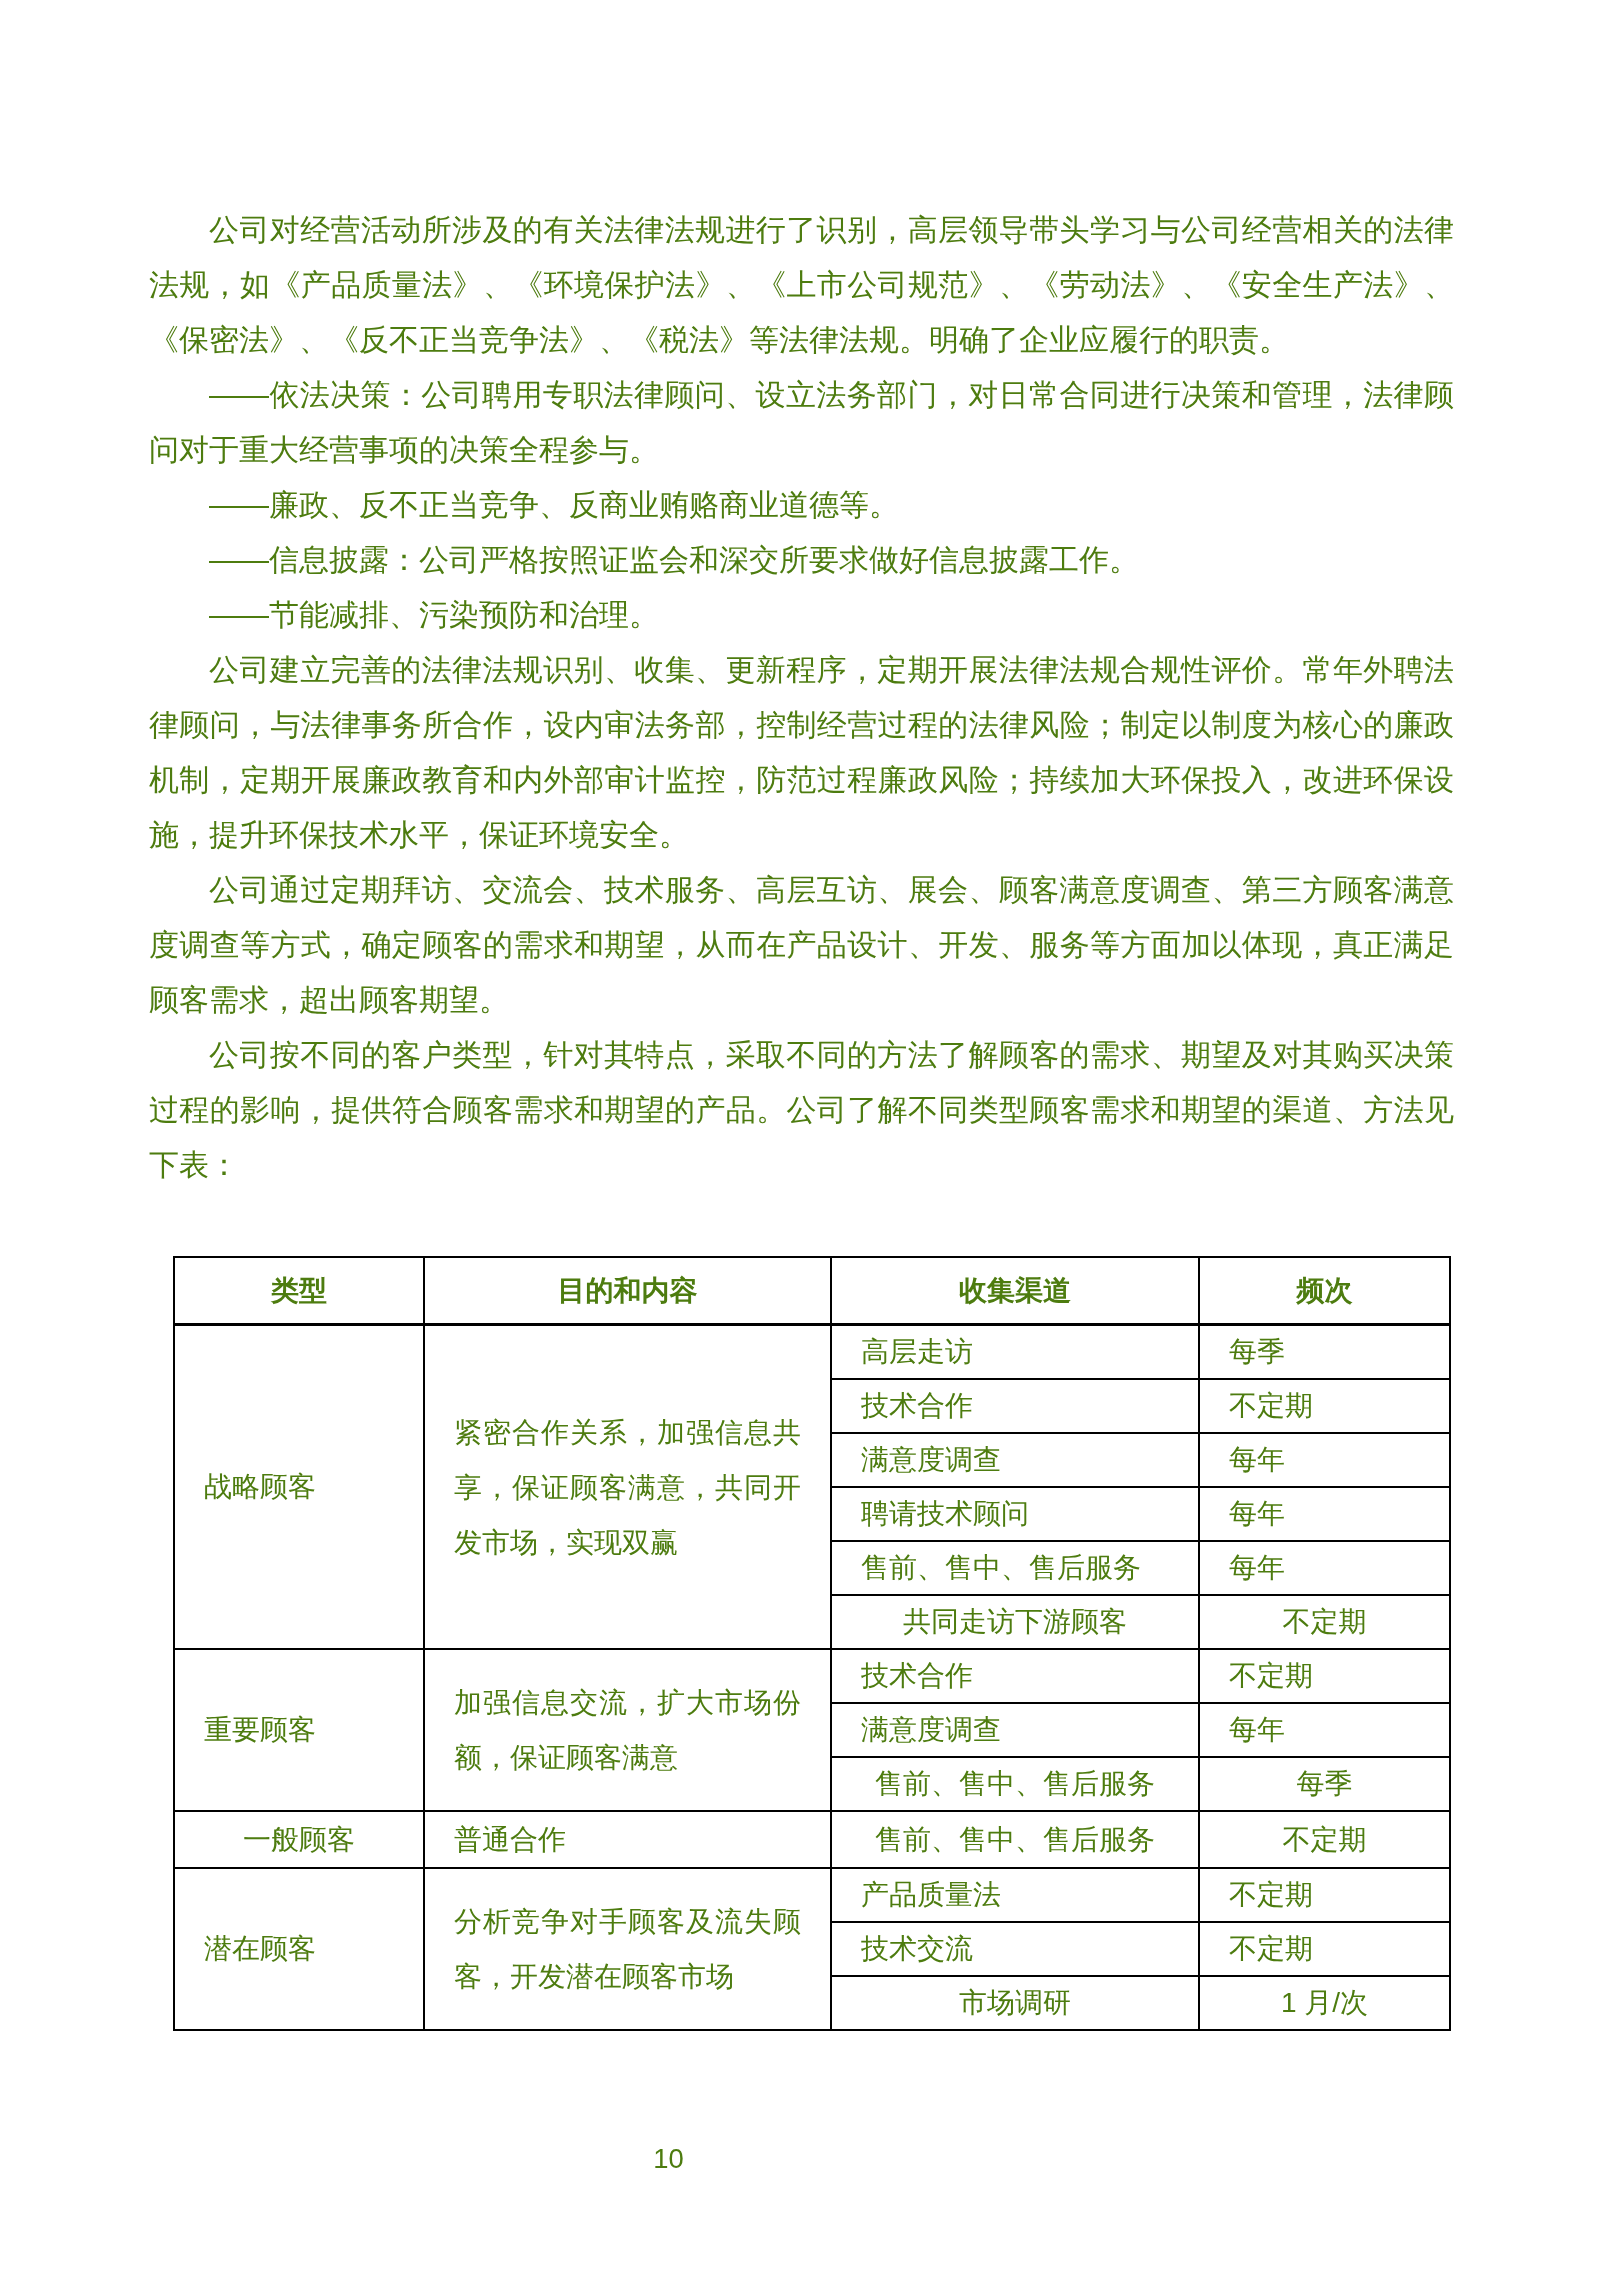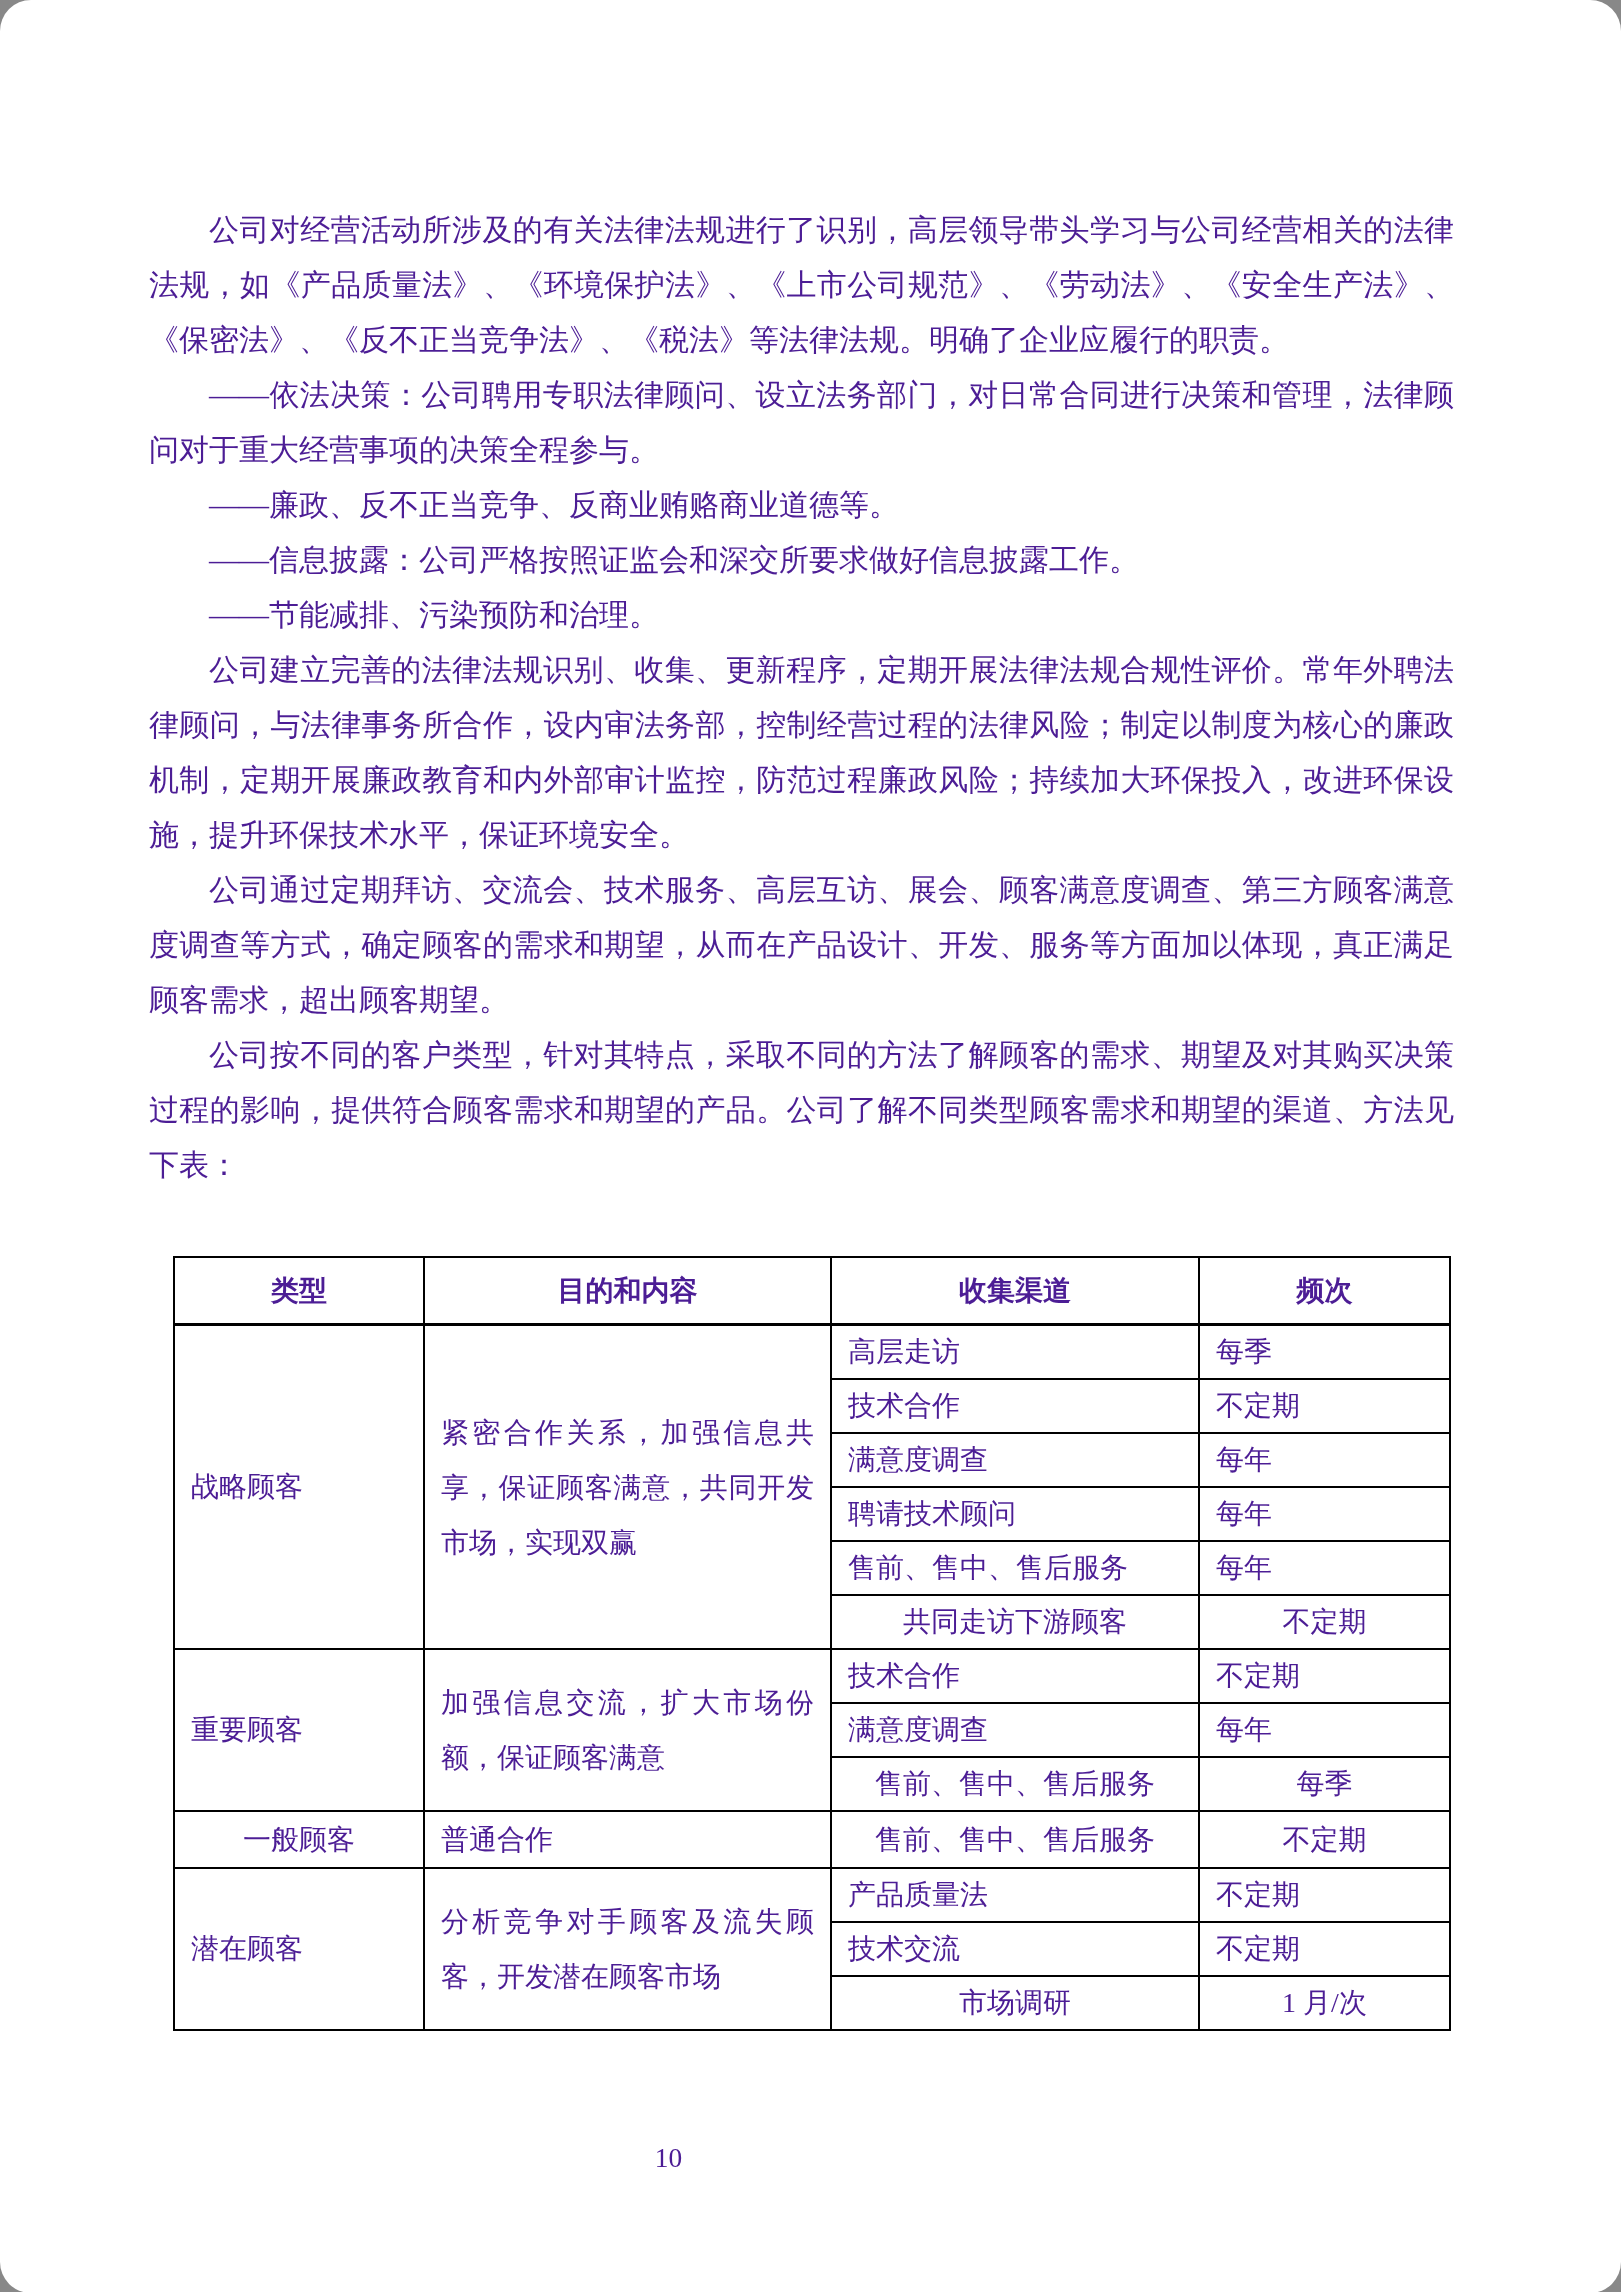--- a/index.html
+++ b/index.html
@@ -1,24 +1,23 @@
 <!DOCTYPE html>
 <html><head>
 <meta charset="utf-8">
 <style>
   html,body{margin:0;padding:0;background:#888;}
   .page{
     position:relative;
     width:1621px;height:2293px;
     margin:0 auto;
     background:#ffffff;
-    font-family:Liberation Serif, serif;
-    color:#4c1d95;
+    font-family:Liberation Sans, sans-serif;
+    color:#4d7c0f;
     overflow:hidden;
-    border-radius:31px;
   }
   .content{
     position:absolute;
     left:149px;top:202px;width:1305px;
   }
   .content p{
     margin:0;
     font-size:30px;
     line-height:55px;
     text-indent:2em;
@@ -29,21 +28,21 @@
     position:absolute;
     left:173px;top:1256px;
     width:1275px;
     border-collapse:collapse;
     table-layout:fixed;
     font-size:28px;
     border:2.9px solid #000;
   }
   .ctable th,.ctable td{
     border:2px solid #000;
-    padding:0 16px;
+    padding:0 29px;
     vertical-align:middle;
     overflow:hidden;
   }
   .ctable thead th{
     height:65px;
     text-align:center;
     font-weight:bold;
     border-bottom:3.9px solid #000;
   }
   .ctable tbody td{

